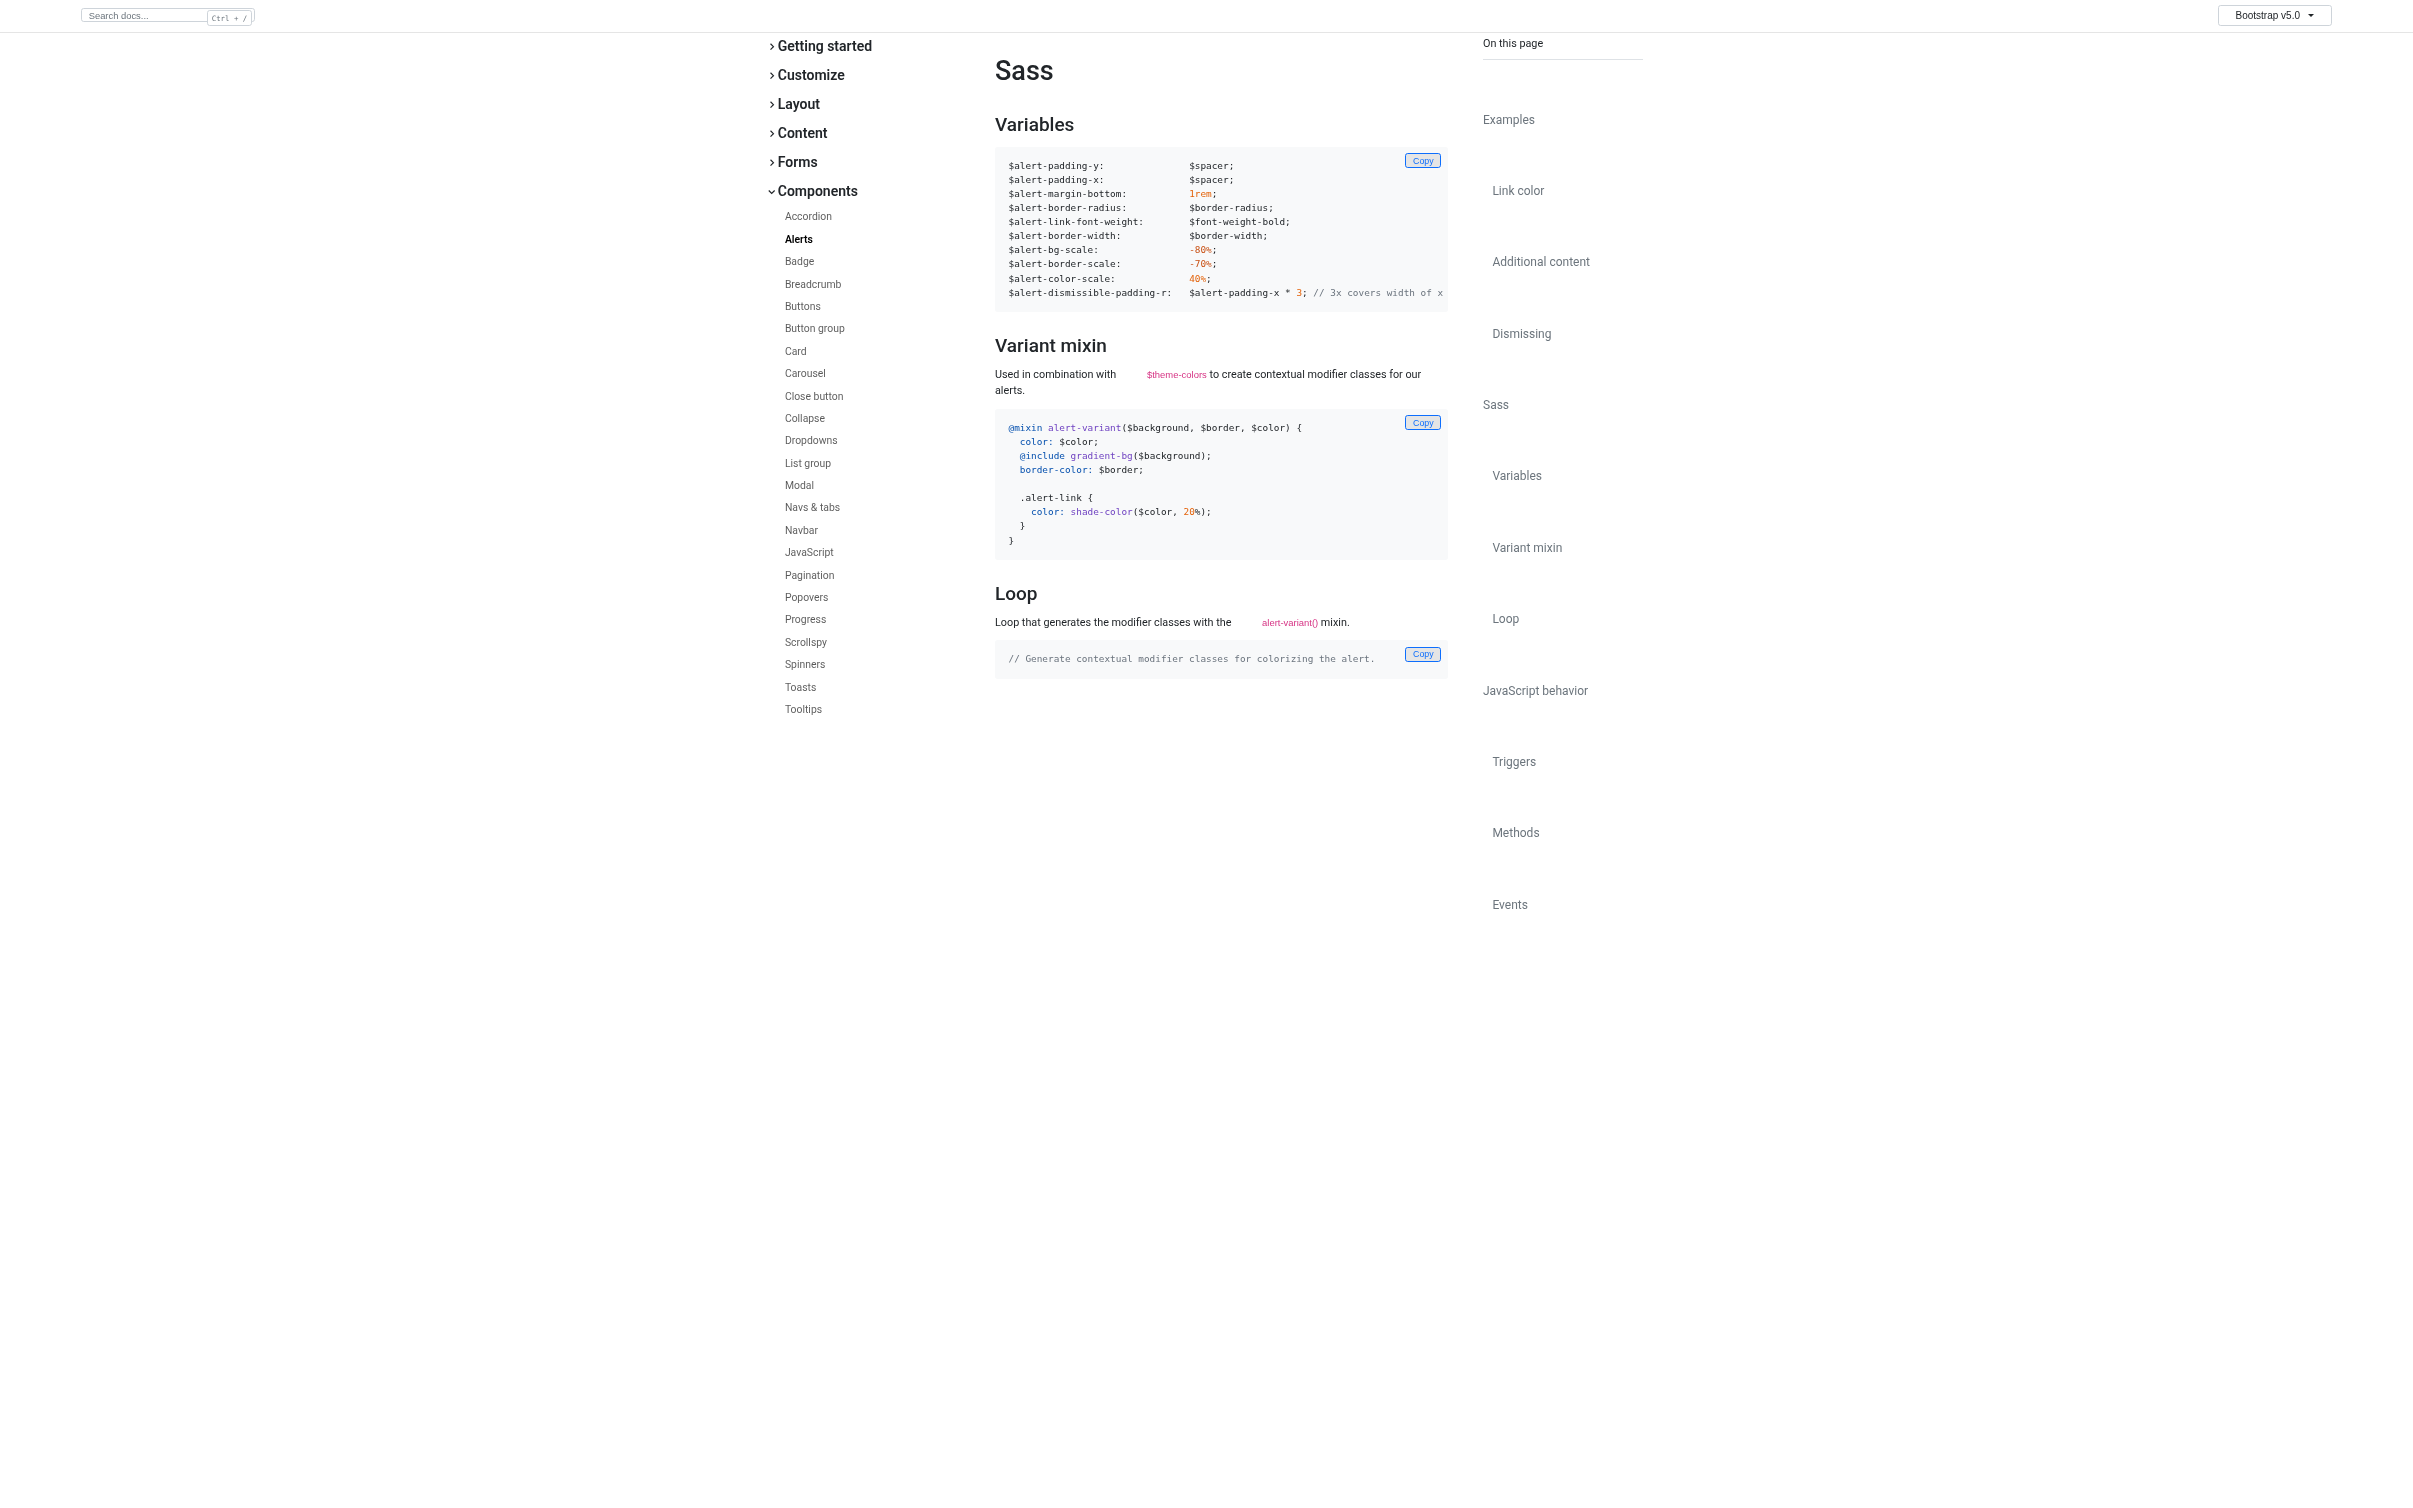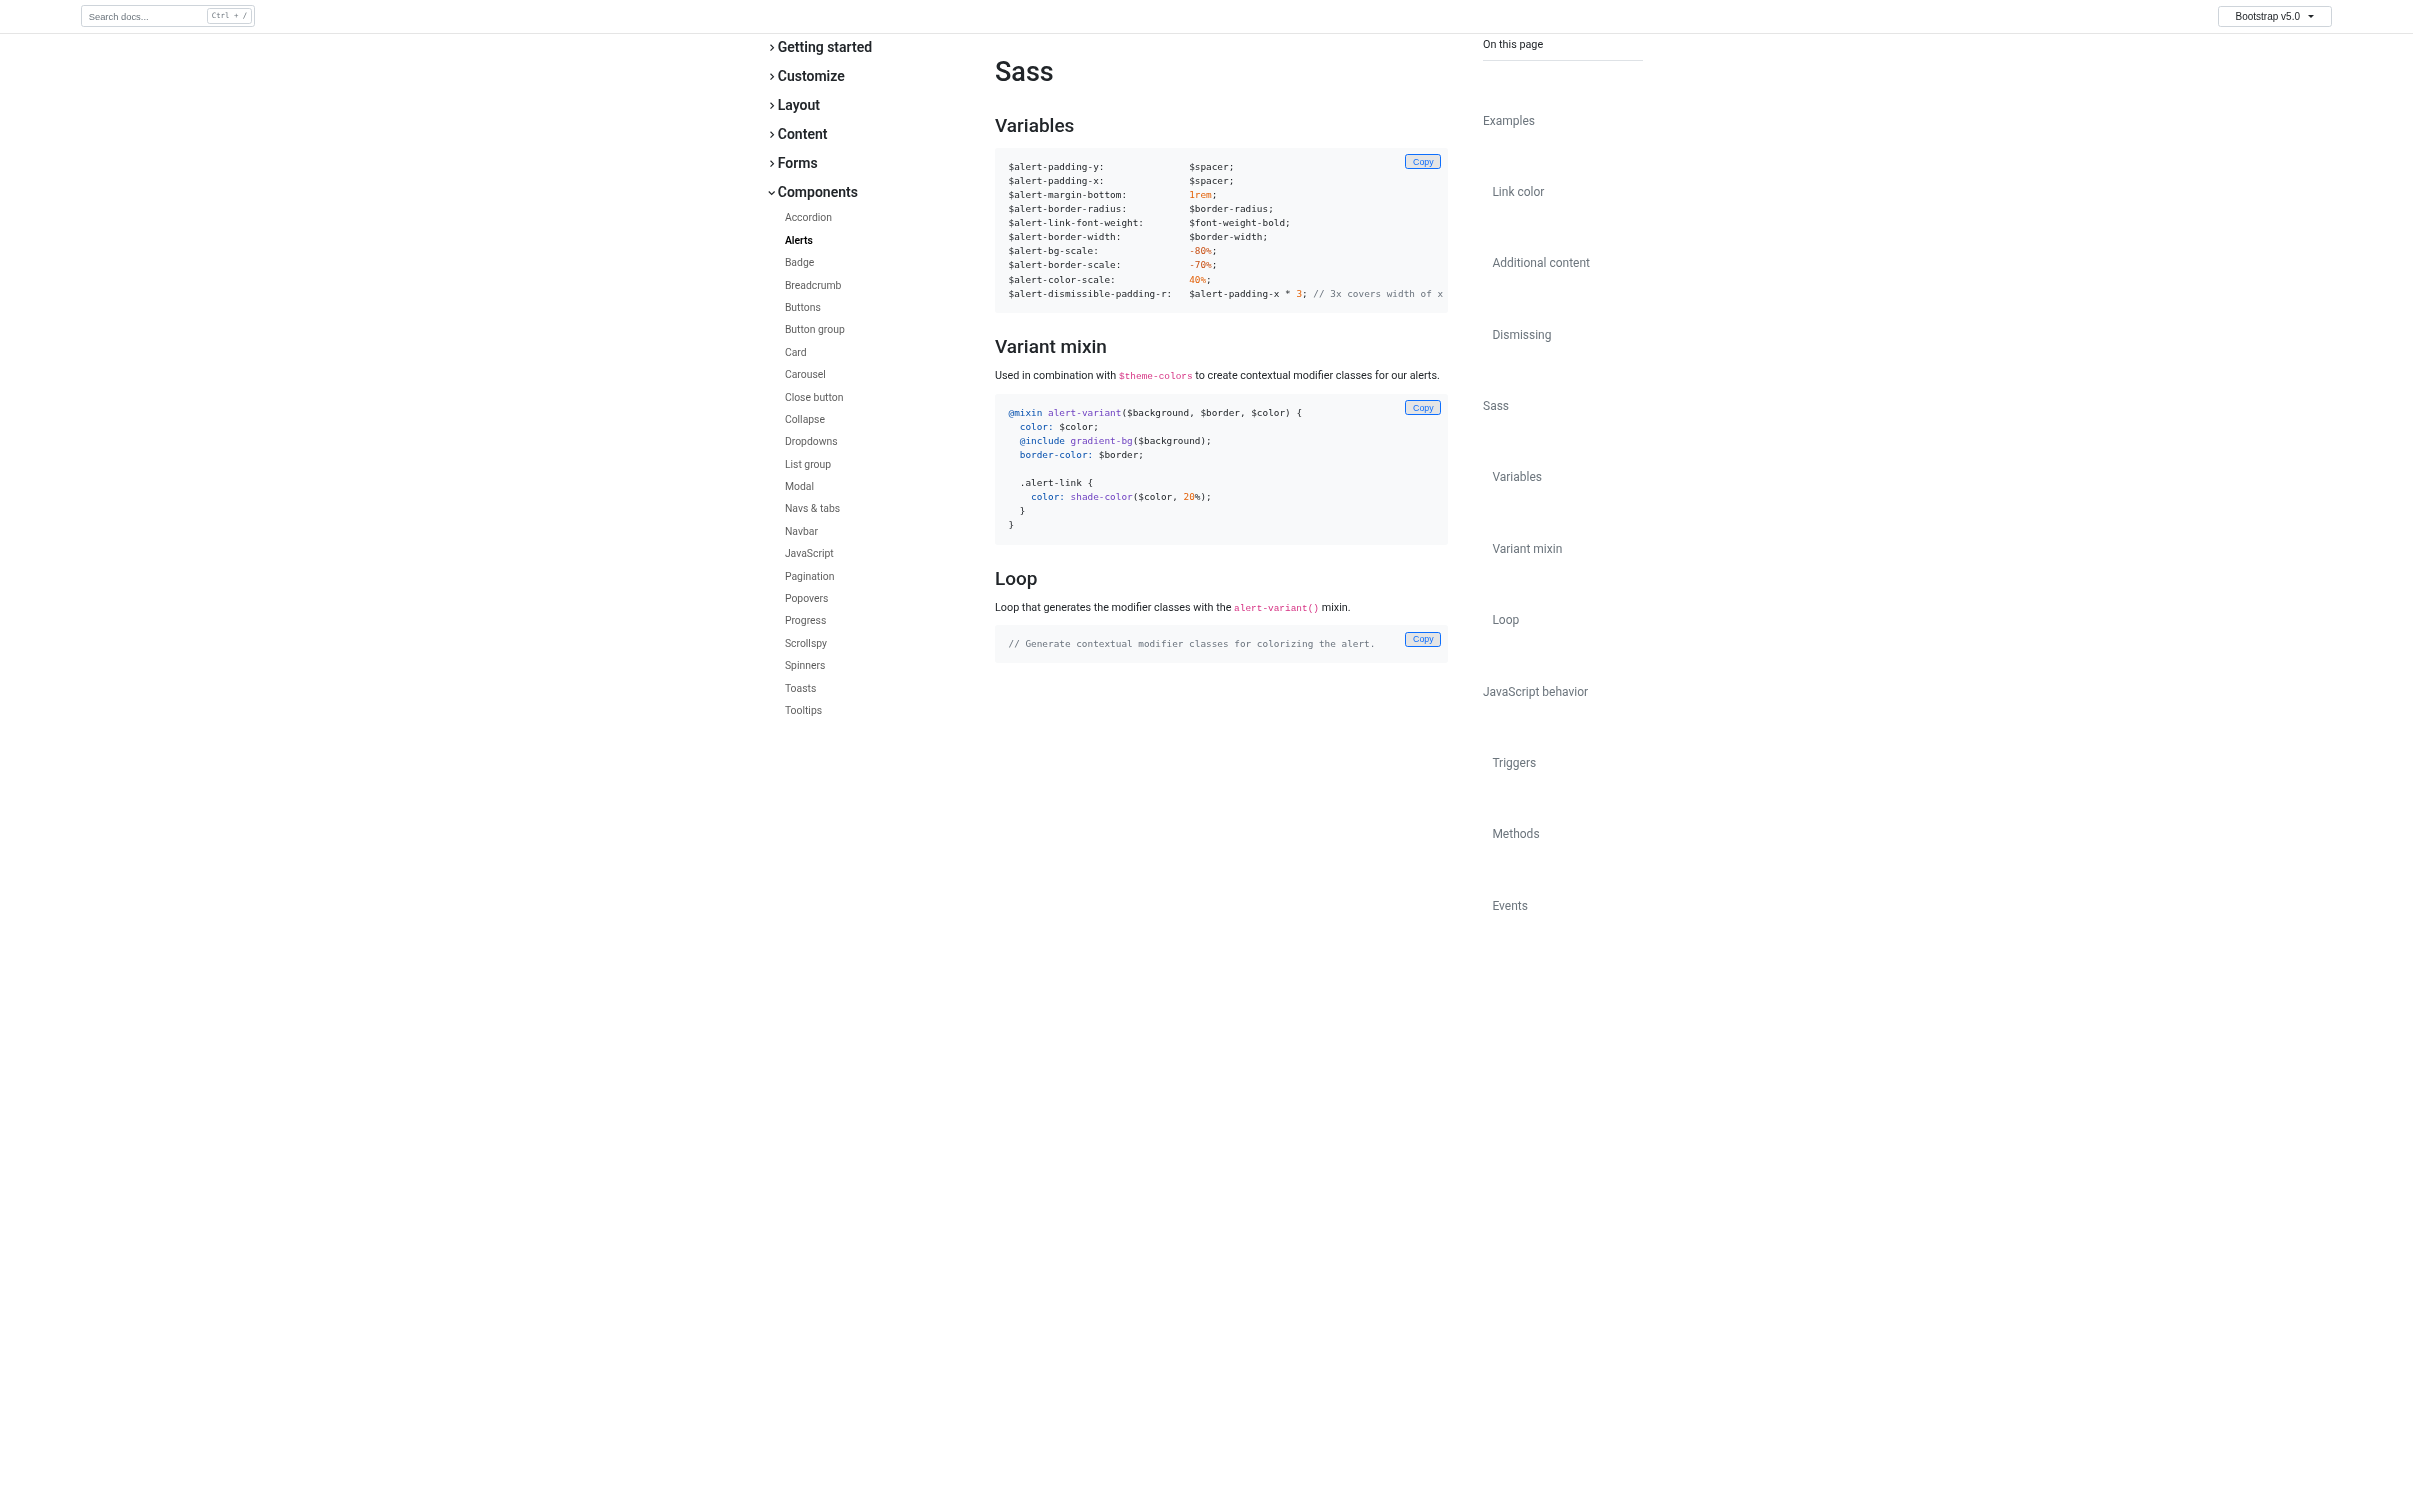--- a/index.html
+++ b/index.html
@@ -32,21 +32,21 @@
     align-items:center;
     justify-content:space-between;
     padding:5.4px 8px;
     border-bottom:0.7px solid rgba(0,0,0,.1);
     background:#fff;
     position:sticky;top:0;z-index:5;
   }
   .subnav-left{padding-left:73px; flex:0 0 auto; display:flex;}
   .search-wrap{position:relative;}
   .search-input{
-    width:174px;height:22px;
+    width:174px;height:14px;
     padding:2.7px 38px 2.7px 6.7px;
     border:0.7px solid #ced4da;border-radius:2.7px;
     font-size:9.4px;background:#fff;color:#212529;
   }
   .search-input::placeholder{color:#6c757d;}
   .kbd{
     position:absolute;right:2.7px;top:2.7px;
     font-size:7.4px;color:#6c757d;
     border:0.7px solid #ced4da;border-radius:2.7px;
     padding:1.3px 4px;background:#fff;
@@ -101,22 +101,23 @@
   
   .content{
     padding:13.5px 23px 27px 23px;
     min-width:0;
   }
   .content h2.sass{font-size:27px;font-weight:500;margin:19px 0 9.4px;}
   .content h3{font-size:19px;font-weight:500;margin:20px 0 6.7px;}
   .content p{margin:0 0 9.4px;}
   .content code.inline{
     color:var(--code-pink);
-    font-family:Liberation Mono, monospace;
+    font-family:Liberation Sans, sans-serif;
     font-size:87.5%;
+    margin-left:28px;
   }
   .codeblock{
     position:relative;
     background:var(--code-bg);
     border-radius:2.7px;
     padding:12px 13.5px;
     margin:0 0 13.5px;
     overflow:auto;
   }
   .codeblock pre{

